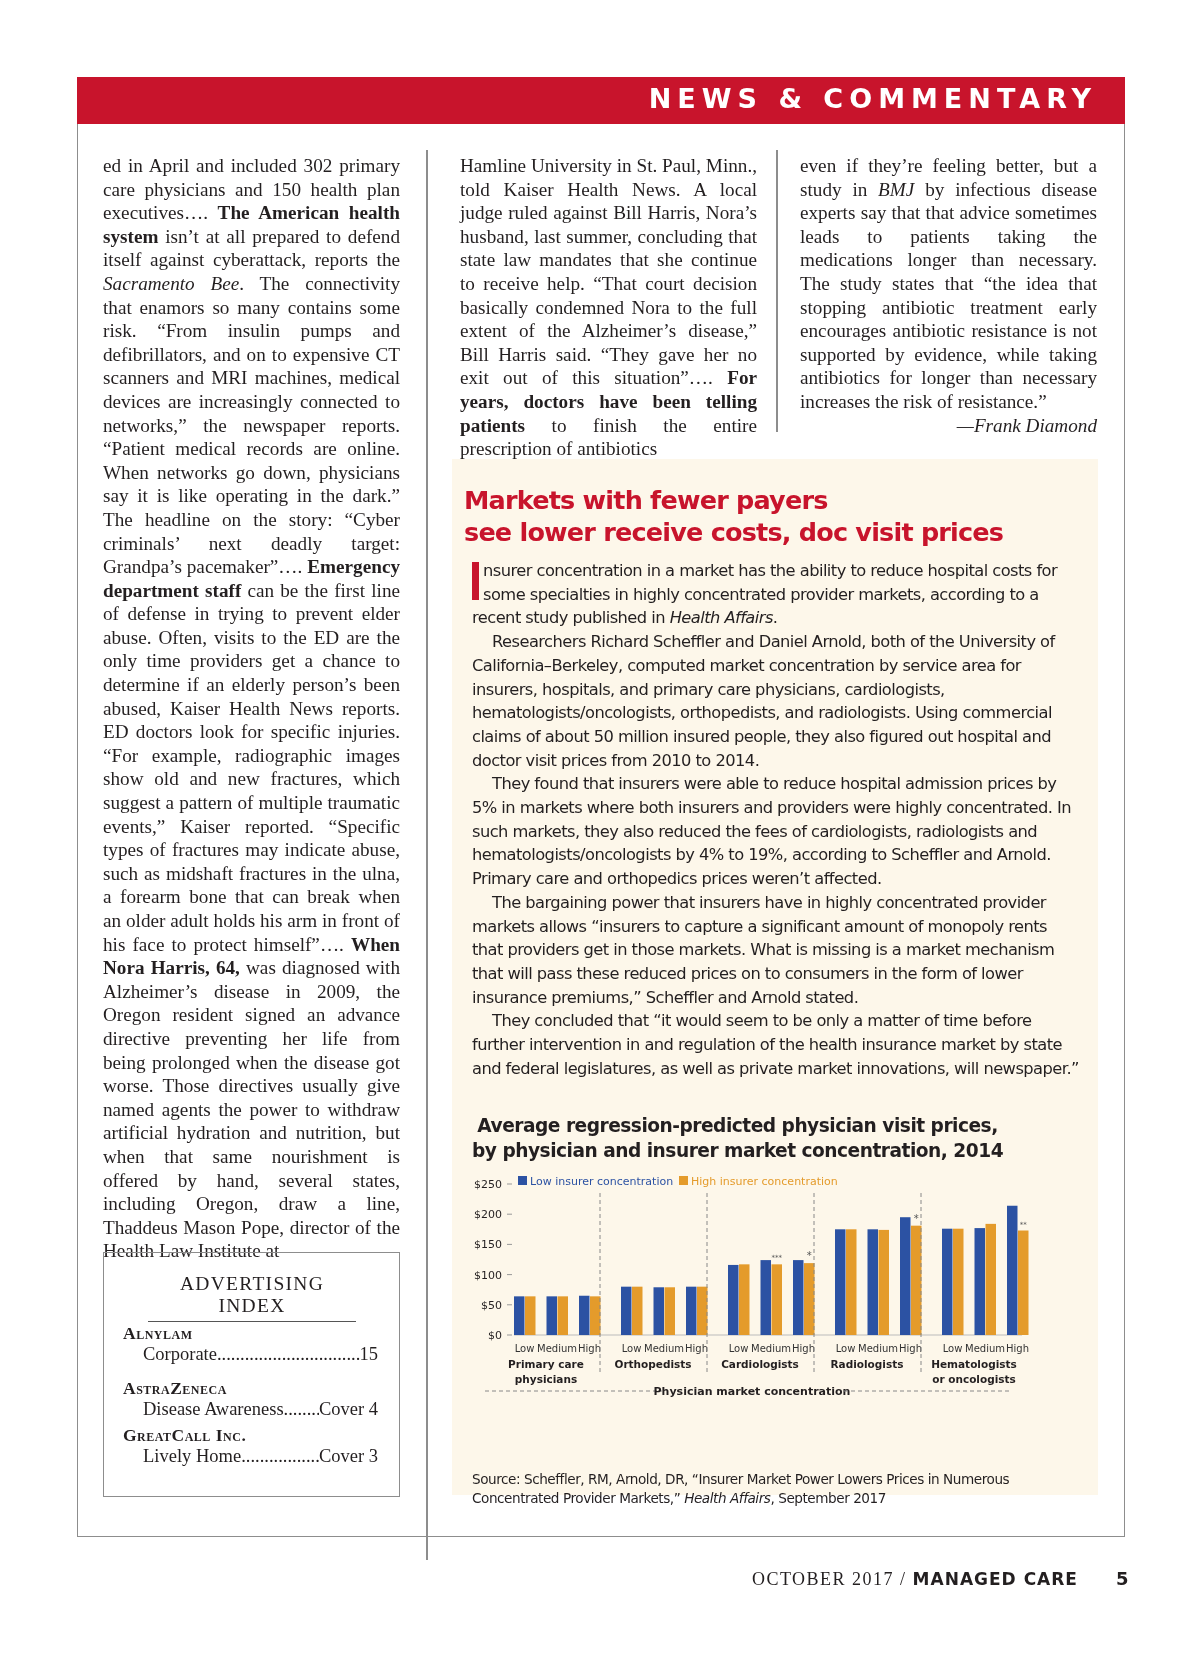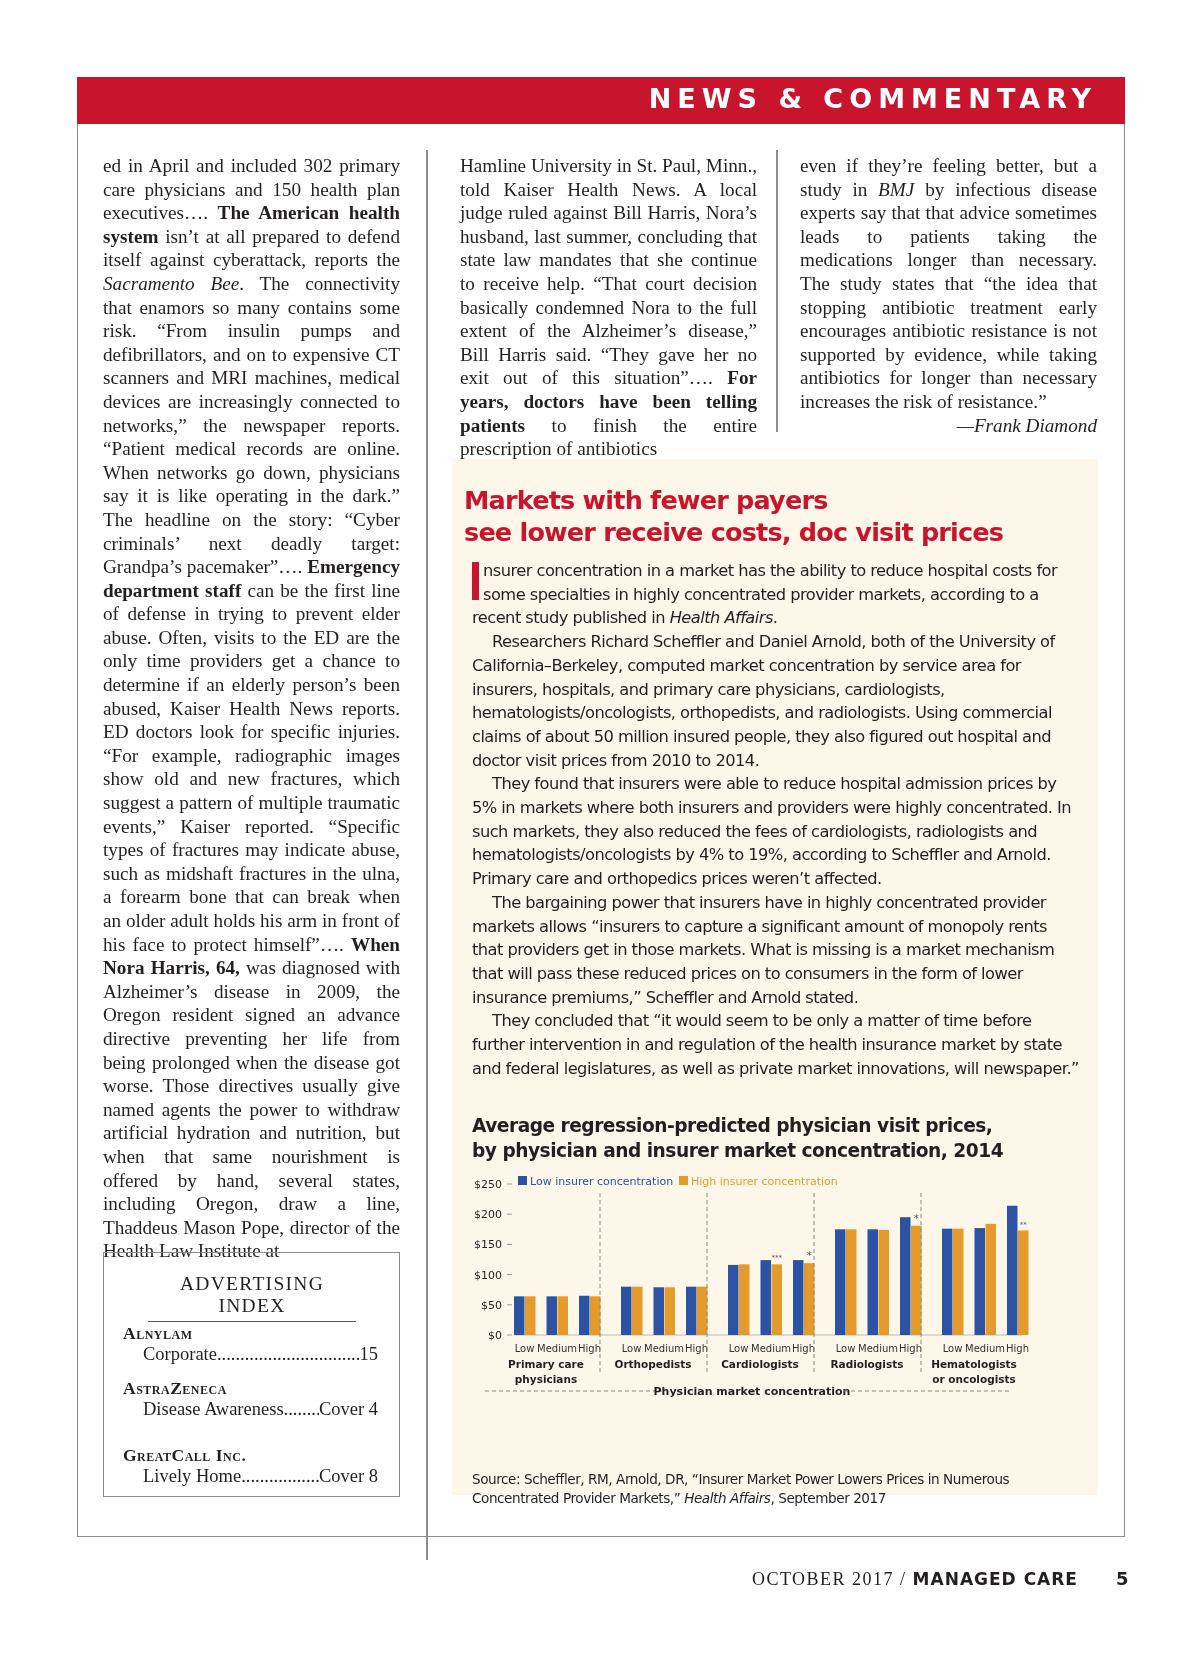--- a/index.html
+++ b/index.html
@@ -19,21 +19,21 @@
   .ad-entry { position: absolute; left: 19px; width: 255px; }
   .ad-company { font-size: 17.5px; font-variant: small-caps; font-weight: bold; letter-spacing: 0.5px; }
   .ad-line { font-size: 18.5px; padding-left: 20px; display: flex; }
   .ad-line .dots { flex: 1; overflow: hidden; white-space: nowrap; }
   .sidebar { position: absolute; left: 452px; top: 459px; width: 646px; height: 1036px; background: #fdf7ea; }
   .sb-head { position: absolute; left: 12px; top: 25px; color: #c8142c; font-family: "DejaVu Sans", "Liberation Sans", sans-serif; font-weight: bold; font-size: 25.5px; line-height: 32px; letter-spacing: -0.8px; }
   .sb-body { position: absolute; left: 20px; top: 100px; width: 608px; font-family: "DejaVu Sans", "Liberation Sans", sans-serif; font-size: 16.3px; line-height: 23.7px; letter-spacing: -0.55px; color: #231f20; }
   .sb-body p { margin: 0; text-indent: 20px; }
   .sb-body p.first { text-indent: 0; }
   .dropcap { display: inline-block; width: 7px; height: 38px; background: #c8142c; vertical-align: top; margin-right: 4px; margin-top: 3px; float: left; }
-  .chart-title { position: absolute; left: 20px; top: 654px; font-family: "DejaVu Sans", "Liberation Sans", sans-serif; font-weight: bold; font-size: 18.6px; line-height: 25px; letter-spacing: -0.5px; color: #231f20; }
+  .chart-title { position: absolute; left: 20px; top: 654px; font-family: "DejaVu Sans", "Liberation Sans", sans-serif; font-weight: bold; font-size: 18.6px; line-height: 25px; letter-spacing: -0.5px; color: #231f20; text-align: center; }
   .chart-svg { position: absolute; left: 0; top: 705px; }
   .source { position: absolute; left: 20px; top: 982px; width: 610px; font-family: "DejaVu Sans", "Liberation Sans", sans-serif; font-size: 13.6px; line-height: 19px; letter-spacing: -0.45px; color: #231f20; margin-top: 29px; }
   .footer { position: absolute; right: 70px; top: 1568px; font-size: 18px; letter-spacing: 1.5px; }
   .footer .mag { font-family: "DejaVu Sans", "Liberation Sans", sans-serif; font-weight: bold; font-size: 17px; letter-spacing: 1px; text-align: center; }
   .footer .page { font-family: "DejaVu Sans", "Liberation Sans", sans-serif; font-weight: bold; font-size: 18px; margin-left: 38px; }
 </style>
 </head>
 <body>
 
 <div class="frame"></div>
@@ -66,26 +66,26 @@
         </div>
       </div>
       <div class="ad-entry" style="top: 125px;">
         <div class="ad-company">AstraZeneca</div>
         <div class="ad-line">
           <span>Disease Awareness</span>
           <span class="dots">................................................................................</span>
           <span>Cover 4</span>
         </div>
       </div>
-      <div class="ad-entry" style="top: 192px;">
+      <div class="ad-entry" style="top: 172px;">
         <div class="ad-company">GreatCall Inc.</div>
         <div class="ad-line">
           <span>Lively Home</span>
           <span class="dots">................................................................................</span>
-          <span>Cover 8</span>
+          <span>Cover 3</span>
         </div>
       </div>
     </div>
 </div>
 
 <div class="sidebar">
   <div class="sb-head">
     <div>Markets with fewer payers</div>
     <div>see lower receive costs, doc visit prices</div>
   </div>

